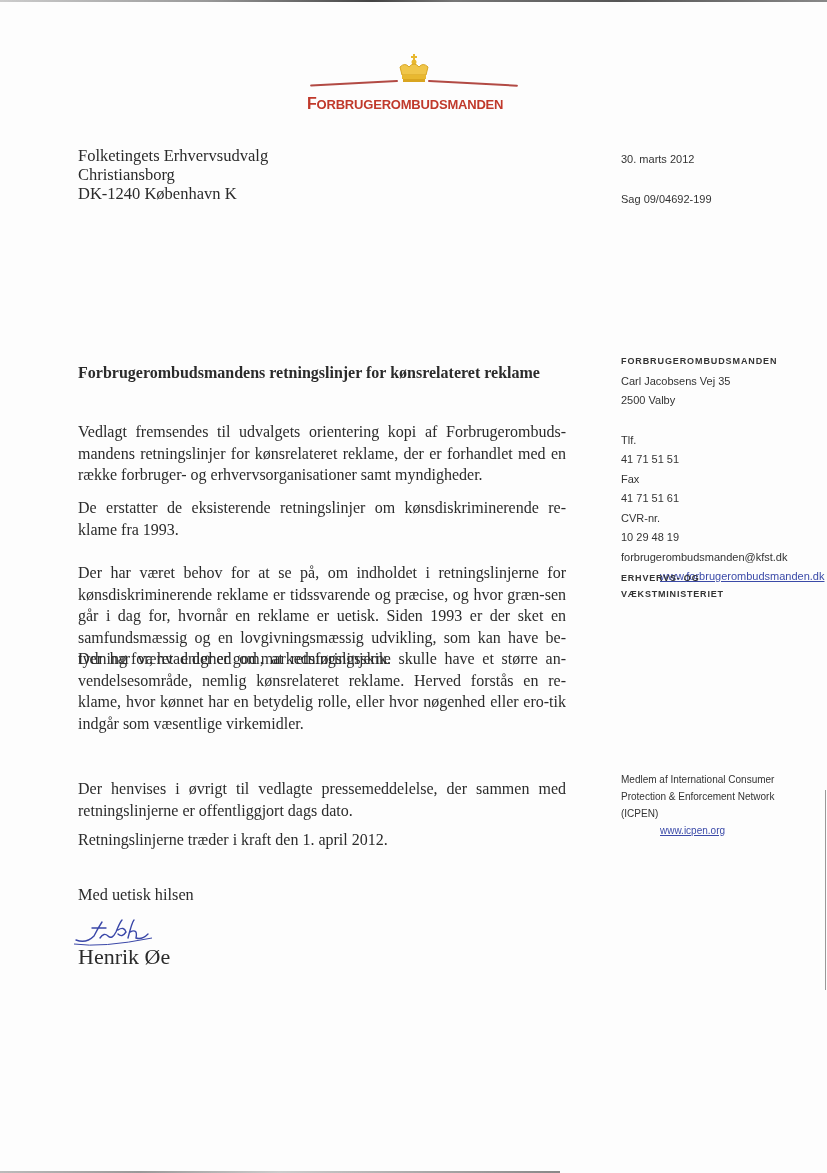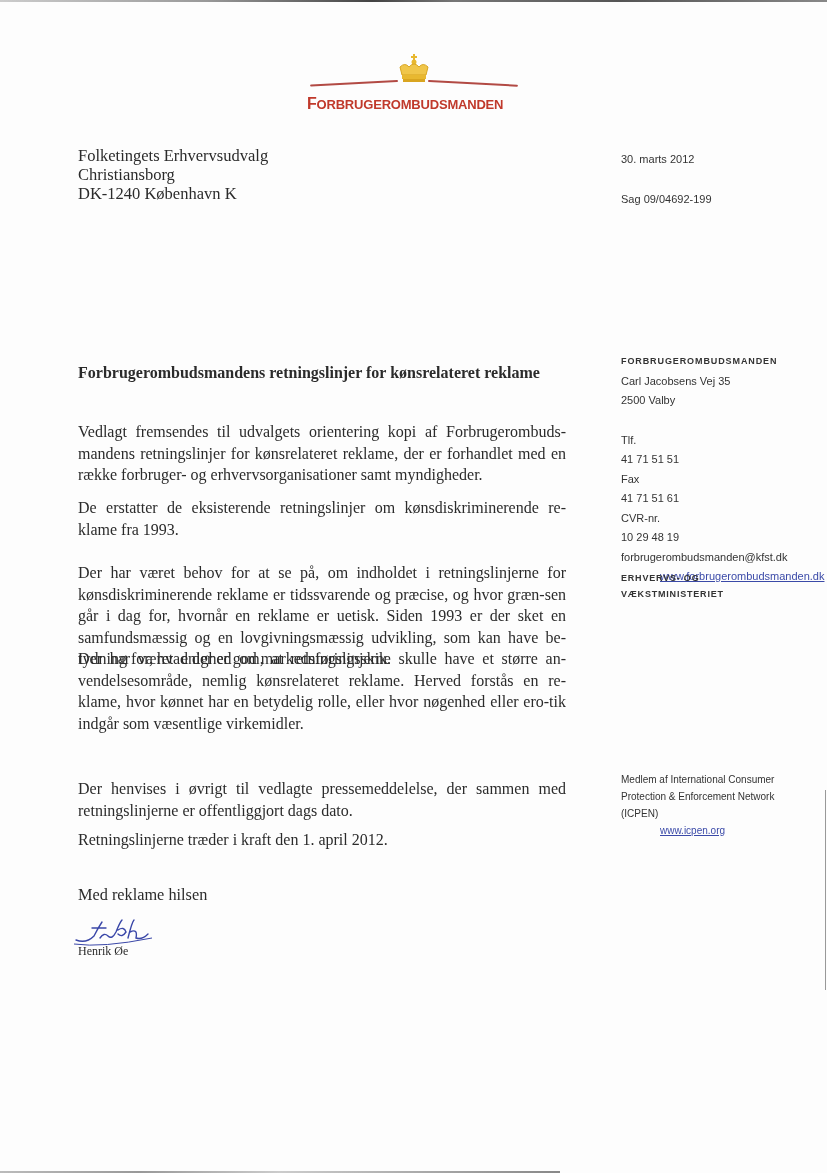--- a/index.html
+++ b/index.html
@@ -48,21 +48,21 @@
   .body-text { position: absolute; left: 78px; width: 488px; font-size: 16px; line-height: 21.5px; text-align: justify; }
   .p1 { top: 421px; }
   .p2 { top: 497px; }
   .p3 { top: 562px; }
   .p4 { top: 648px; }
   .p5 { top: 778px; }
   .p6 { top: 829px; }
 
   .closing { position: absolute; left: 78px; top: 885px; font-size: 16.3px; }
   .signature { position: absolute; left: 72px; top: 918px; width: 90px; height: 32px; }
-  .signer { position: absolute; left: 78px; top: 944px; font-size: 12px; }
+  .signer { position: absolute; left: 78px; top: 944px; font-size: 22px; }
 </style>
 </head>
 <body>
 
 <div class="scan-top"></div>
 <div class="scan-bottom"></div>
 <div class="scan-right"></div>
 
 <div class="logo">
   <svg class="crown" viewBox="0 0 34 32">
@@ -122,18 +122,18 @@
   <div><a class="link">www.icpen.org</a></div>
 </div>
 
 <div class="body-text p1">Vedlagt fremsendes til udvalgets orientering kopi af Forbrugerombuds-mandens retningslinjer for kønsrelateret reklame, der er forhandlet med en række forbruger- og erhvervsorganisationer samt myndigheder.</div>
 <div class="body-text p2">De erstatter de eksisterende retningslinjer om kønsdiskriminerende re-klame fra 1993.</div>
 <div class="body-text p3">Der har været behov for at se på, om indholdet i retningslinjerne for kønsdiskriminerende reklame er tidssvarende og præcise, og hvor græn-sen går i dag for, hvornår en reklame er uetisk. Siden 1993 er der sket en samfundsmæssig og en lovgivningsmæssig udvikling, som kan have be-tydning for, hvad der er god markedsføringsskik.</div>
 <div class="body-text p4">Der har været enighed om, at retningslinjerne skulle have et større an-vendelsesområde, nemlig kønsrelateret reklame. Herved forstås en re-klame, hvor kønnet har en betydelig rolle, eller hvor nøgenhed eller ero-tik indgår som væsentlige virkemidler.</div>
 <div class="body-text p5">Der henvises i øvrigt til vedlagte pressemeddelelse, der sammen med retningslinjerne er offentliggjort dags dato.</div>
 <div class="body-text p6">Retningslinjerne træder i kraft den 1. april 2012.</div>
 
-<div class="closing">Med reklame hilsen</div>
+<div class="closing">Med uetisk hilsen</div>
 <svg class="signature" viewBox="0 0 90 32">
   <path d="M4 22 Q14 26 22 18 Q26 10 30 4 M20 10 L34 10 M28 20 Q32 14 36 18 Q40 22 44 14 Q48 4 50 2 M46 12 Q52 8 54 14 Q50 20 46 16 M56 20 Q60 4 62 2 M58 14 Q66 10 64 20 Q70 22 76 16" fill="none" stroke="#3a47a8" stroke-width="1.4" stroke-linecap="round"></path>
   <path d="M2 26 Q30 30 80 20" fill="none" stroke="#3a47a8" stroke-width="1"></path>
 </svg>
 <div class="signer">Henrik Øe</div>
 
 </body></html>

